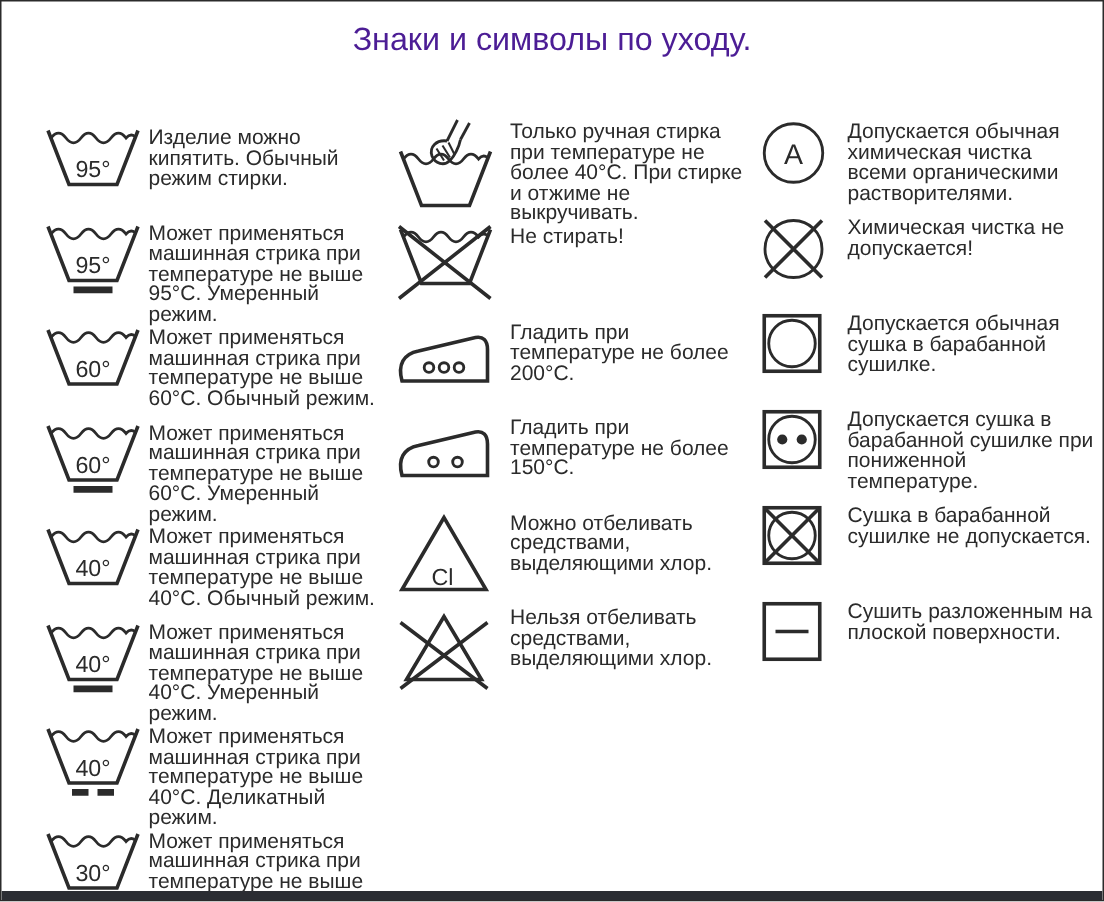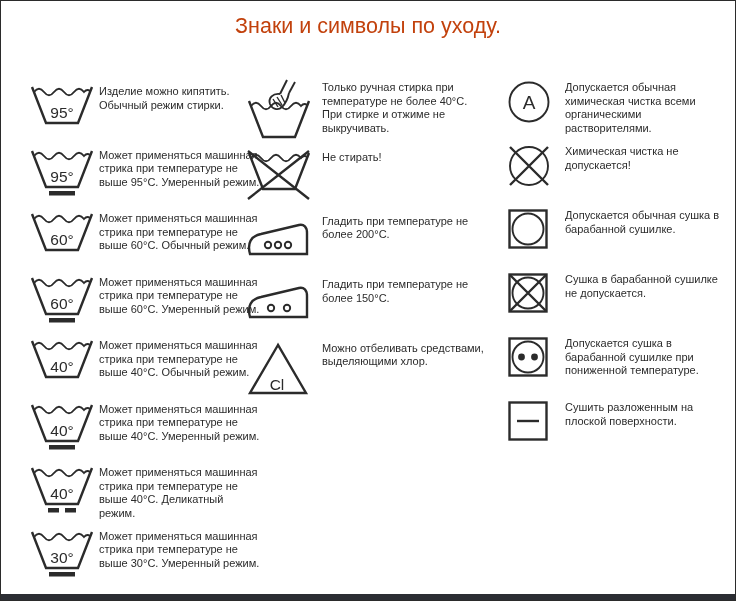--- a/index.html
+++ b/index.html
@@ -12,37 +12,37 @@
     font-family:"Liberation Sans", sans-serif;
     color:#2b2b2b;
     overflow:hidden;
   }
   .title{
     margin:0;
     padding-top:13px;
     text-align:center;
     font-size:21.5px;
     font-weight:400;
-    color:#c2410c;
+    color:#4c1d95;
   }
   .col{position:absolute;top:78px;}
   .col-left{left:28px;width:232px;top:82px;}
-  .col-mid{left:245px;width:240px;}
+  .col-mid{left:263px;width:240px;}
   .col-right{left:506px;width:224px;}
   .row{display:flex;align-items:flex-start;}
   .col-left  .row{min-height:63.5px;}
   .col-mid   .row{min-height:63.5px;}
   .col-mid   .row.tall{min-height:70px;}
   .col-right .row{min-height:64px;}
   .icon-cell{flex:0 0 auto;}
   .col-left  .icon-cell{width:70px;}
   .col-mid   .icon-cell{width:76px;text-align:center;}
   .col-right .icon-cell{width:58px;padding-top:1px;}
   .row-text{
-    font-size:11px;
+    font-size:14px;
     line-height:13.5px;
     padding-top:2px;
     color:#2b2b2b;
   }
   svg{display:block;}
   .s{stroke:#2b2b2b;fill:none;stroke-width:2.4;}
   .s-thin{stroke:#2b2b2b;fill:none;stroke-width:1.9;}
   .s-x{stroke:#2b2b2b;fill:none;stroke-width:2.4;}
   .f{fill:#2b2b2b;stroke:none;}
   .sym-label{font:15.5px "Liberation Sans",sans-serif;fill:#2b2b2b;stroke:none;}
@@ -215,20 +215,29 @@
     <div class="row">
       <div class="icon-cell">
         <svg width="64" height="58" viewBox="0 0 64 58">
           <path class="s" d="M32,5 L4,53 L60,53 Z"></path>
           <text class="sym-label" x="31" y="50" text-anchor="middle">Cl</text>
         </svg>
       </div>
       <div class="row-text">Можно отбеливать средствами, выделяющими хлор.</div>
     </div>
 
+    <div class="row">
+      <div class="icon-cell">
+        <svg width="64" height="58" viewBox="0 0 64 58">
+          <path class="s" d="M32,8 L7,50 L57,50 Z"></path>
+          <path class="s-x" d="M3,12 L61,56 M61,12 L3,56"></path>
+        </svg>
+      </div>
+      <div class="row-text">Нельзя отбеливать средствами, выделяющими хлор.</div>
+    </div>
 
   </div>
 
   <div class="col col-right">
 
     <div class="row">
       <div class="icon-cell">
         <svg width="44" height="44" viewBox="0 0 44 44">
           <circle class="s-thin" cx="22" cy="22" r="19.5"></circle>
           <text class="sym-label-big" x="22" y="29" text-anchor="middle">A</text>
@@ -248,45 +257,45 @@
     </div>
 
     <div class="row">
       <div class="icon-cell">
         <svg width="42" height="42" viewBox="0 0 42 42">
           <rect class="s" x="2.5" y="2.5" width="37" height="37" stroke-width="3"></rect>
           <circle class="s-thin" cx="21" cy="21" r="15.5"></circle>
         </svg>
       </div>
       <div class="row-text">Допускается обычная сушка в барабанной сушилке.</div>
-    </div>
-
-    <div class="row">
-      <div class="icon-cell">
-        <svg width="42" height="42" viewBox="0 0 42 42">
-          <rect class="s" x="2.5" y="2.5" width="37" height="37" stroke-width="3"></rect>
-          <circle class="s-thin" cx="21" cy="21" r="15.5"></circle>
-          <path class="s-x" d="M3,3 L39,39 M39,3 L3,39"></path>
-        </svg>
-      </div>
-      <div class="row-text">Сушка в барабанной сушилке не допускается.</div>
     </div>
 
     <div class="row">
       <div class="icon-cell">
         <svg width="42" height="42" viewBox="0 0 42 42">
           <rect class="s" x="2.5" y="2.5" width="37" height="37" stroke-width="3"></rect>
           <circle class="s-thin" cx="21" cy="21" r="15.5"></circle>
           <circle class="f" cx="14.5" cy="21" r="3.4"></circle>
           <circle class="f" cx="27.5" cy="21" r="3.4"></circle>
         </svg>
       </div>
       <div class="row-text">Допускается сушка в барабанной сушилке при пониженной температуре.</div>
     </div>
 
+    <div class="row">
+      <div class="icon-cell">
+        <svg width="42" height="42" viewBox="0 0 42 42">
+          <rect class="s" x="2.5" y="2.5" width="37" height="37" stroke-width="3"></rect>
+          <circle class="s-thin" cx="21" cy="21" r="15.5"></circle>
+          <path class="s-x" d="M3,3 L39,39 M39,3 L3,39"></path>
+        </svg>
+      </div>
+      <div class="row-text">Сушка в барабанной сушилке не допускается.</div>
+    </div>
+
 
     <div class="row">
       <div class="icon-cell">
         <svg width="42" height="42" viewBox="0 0 42 42">
           <rect class="s" x="2.5" y="2.5" width="37" height="37" stroke-width="3"></rect>
           <path class="s-x" d="M10,21 L32,21"></path>
         </svg>
       </div>
       <div class="row-text">Сушить разложенным на плоской поверхности.</div>
     </div>

